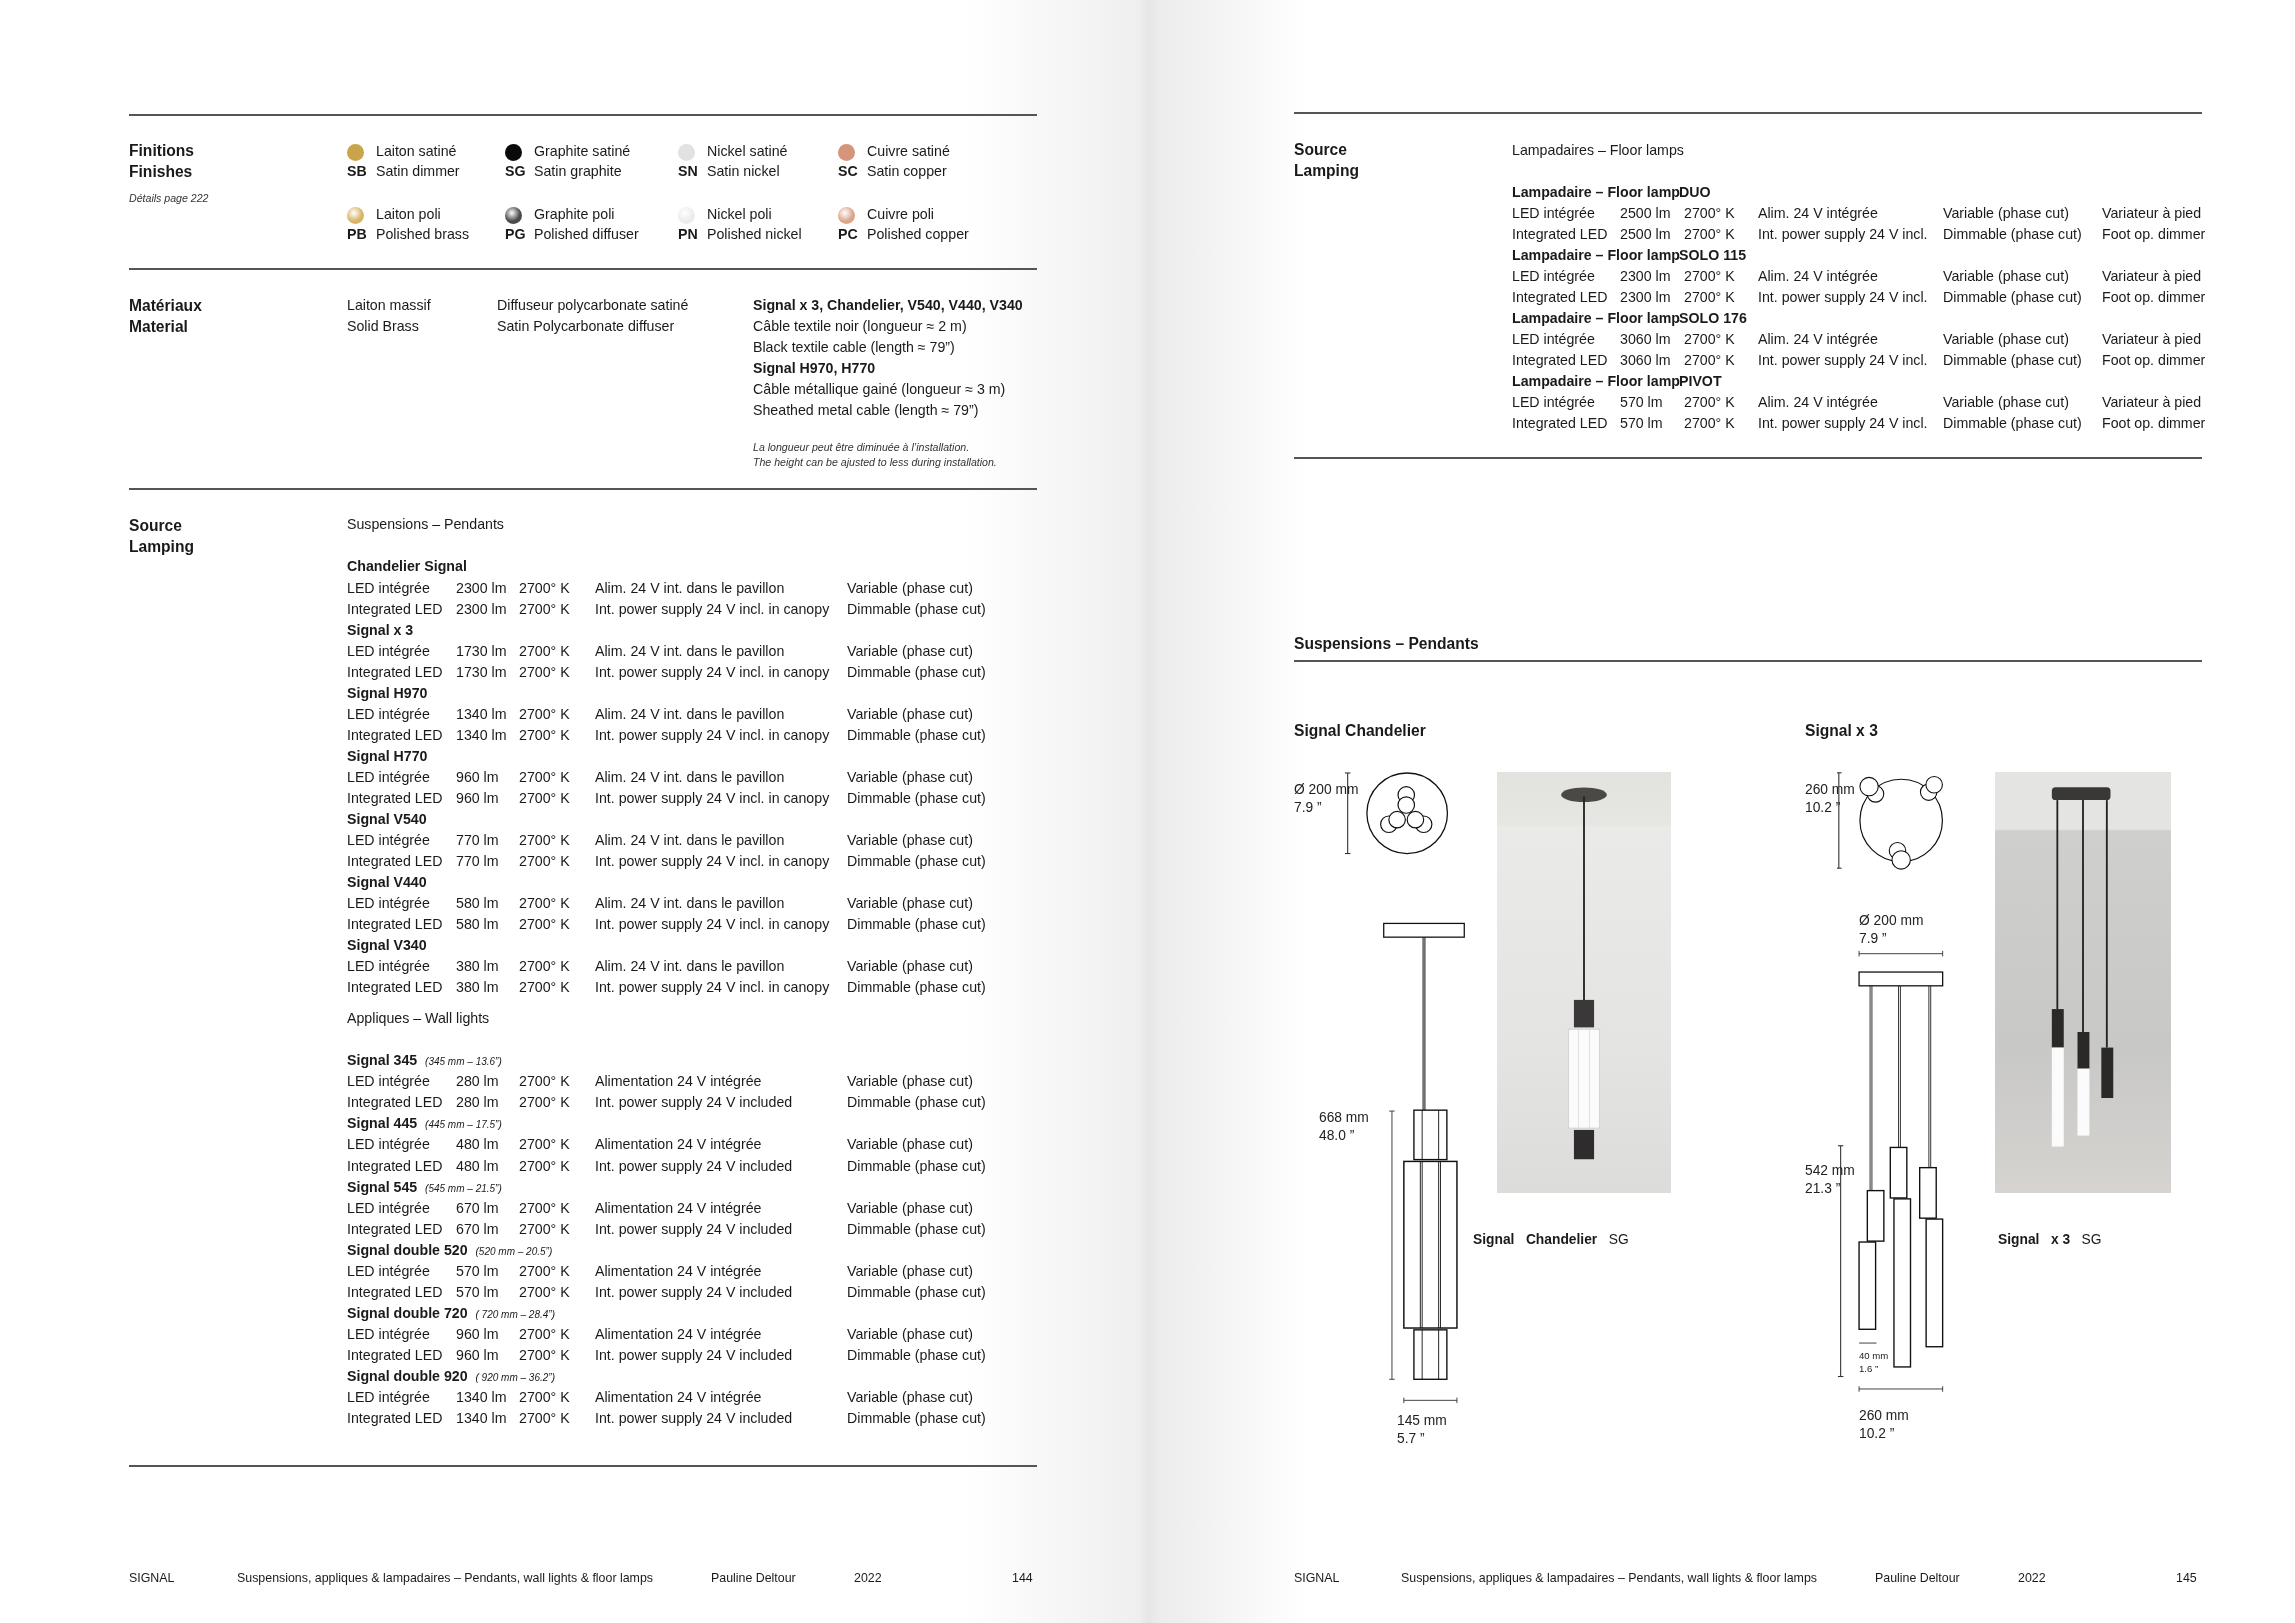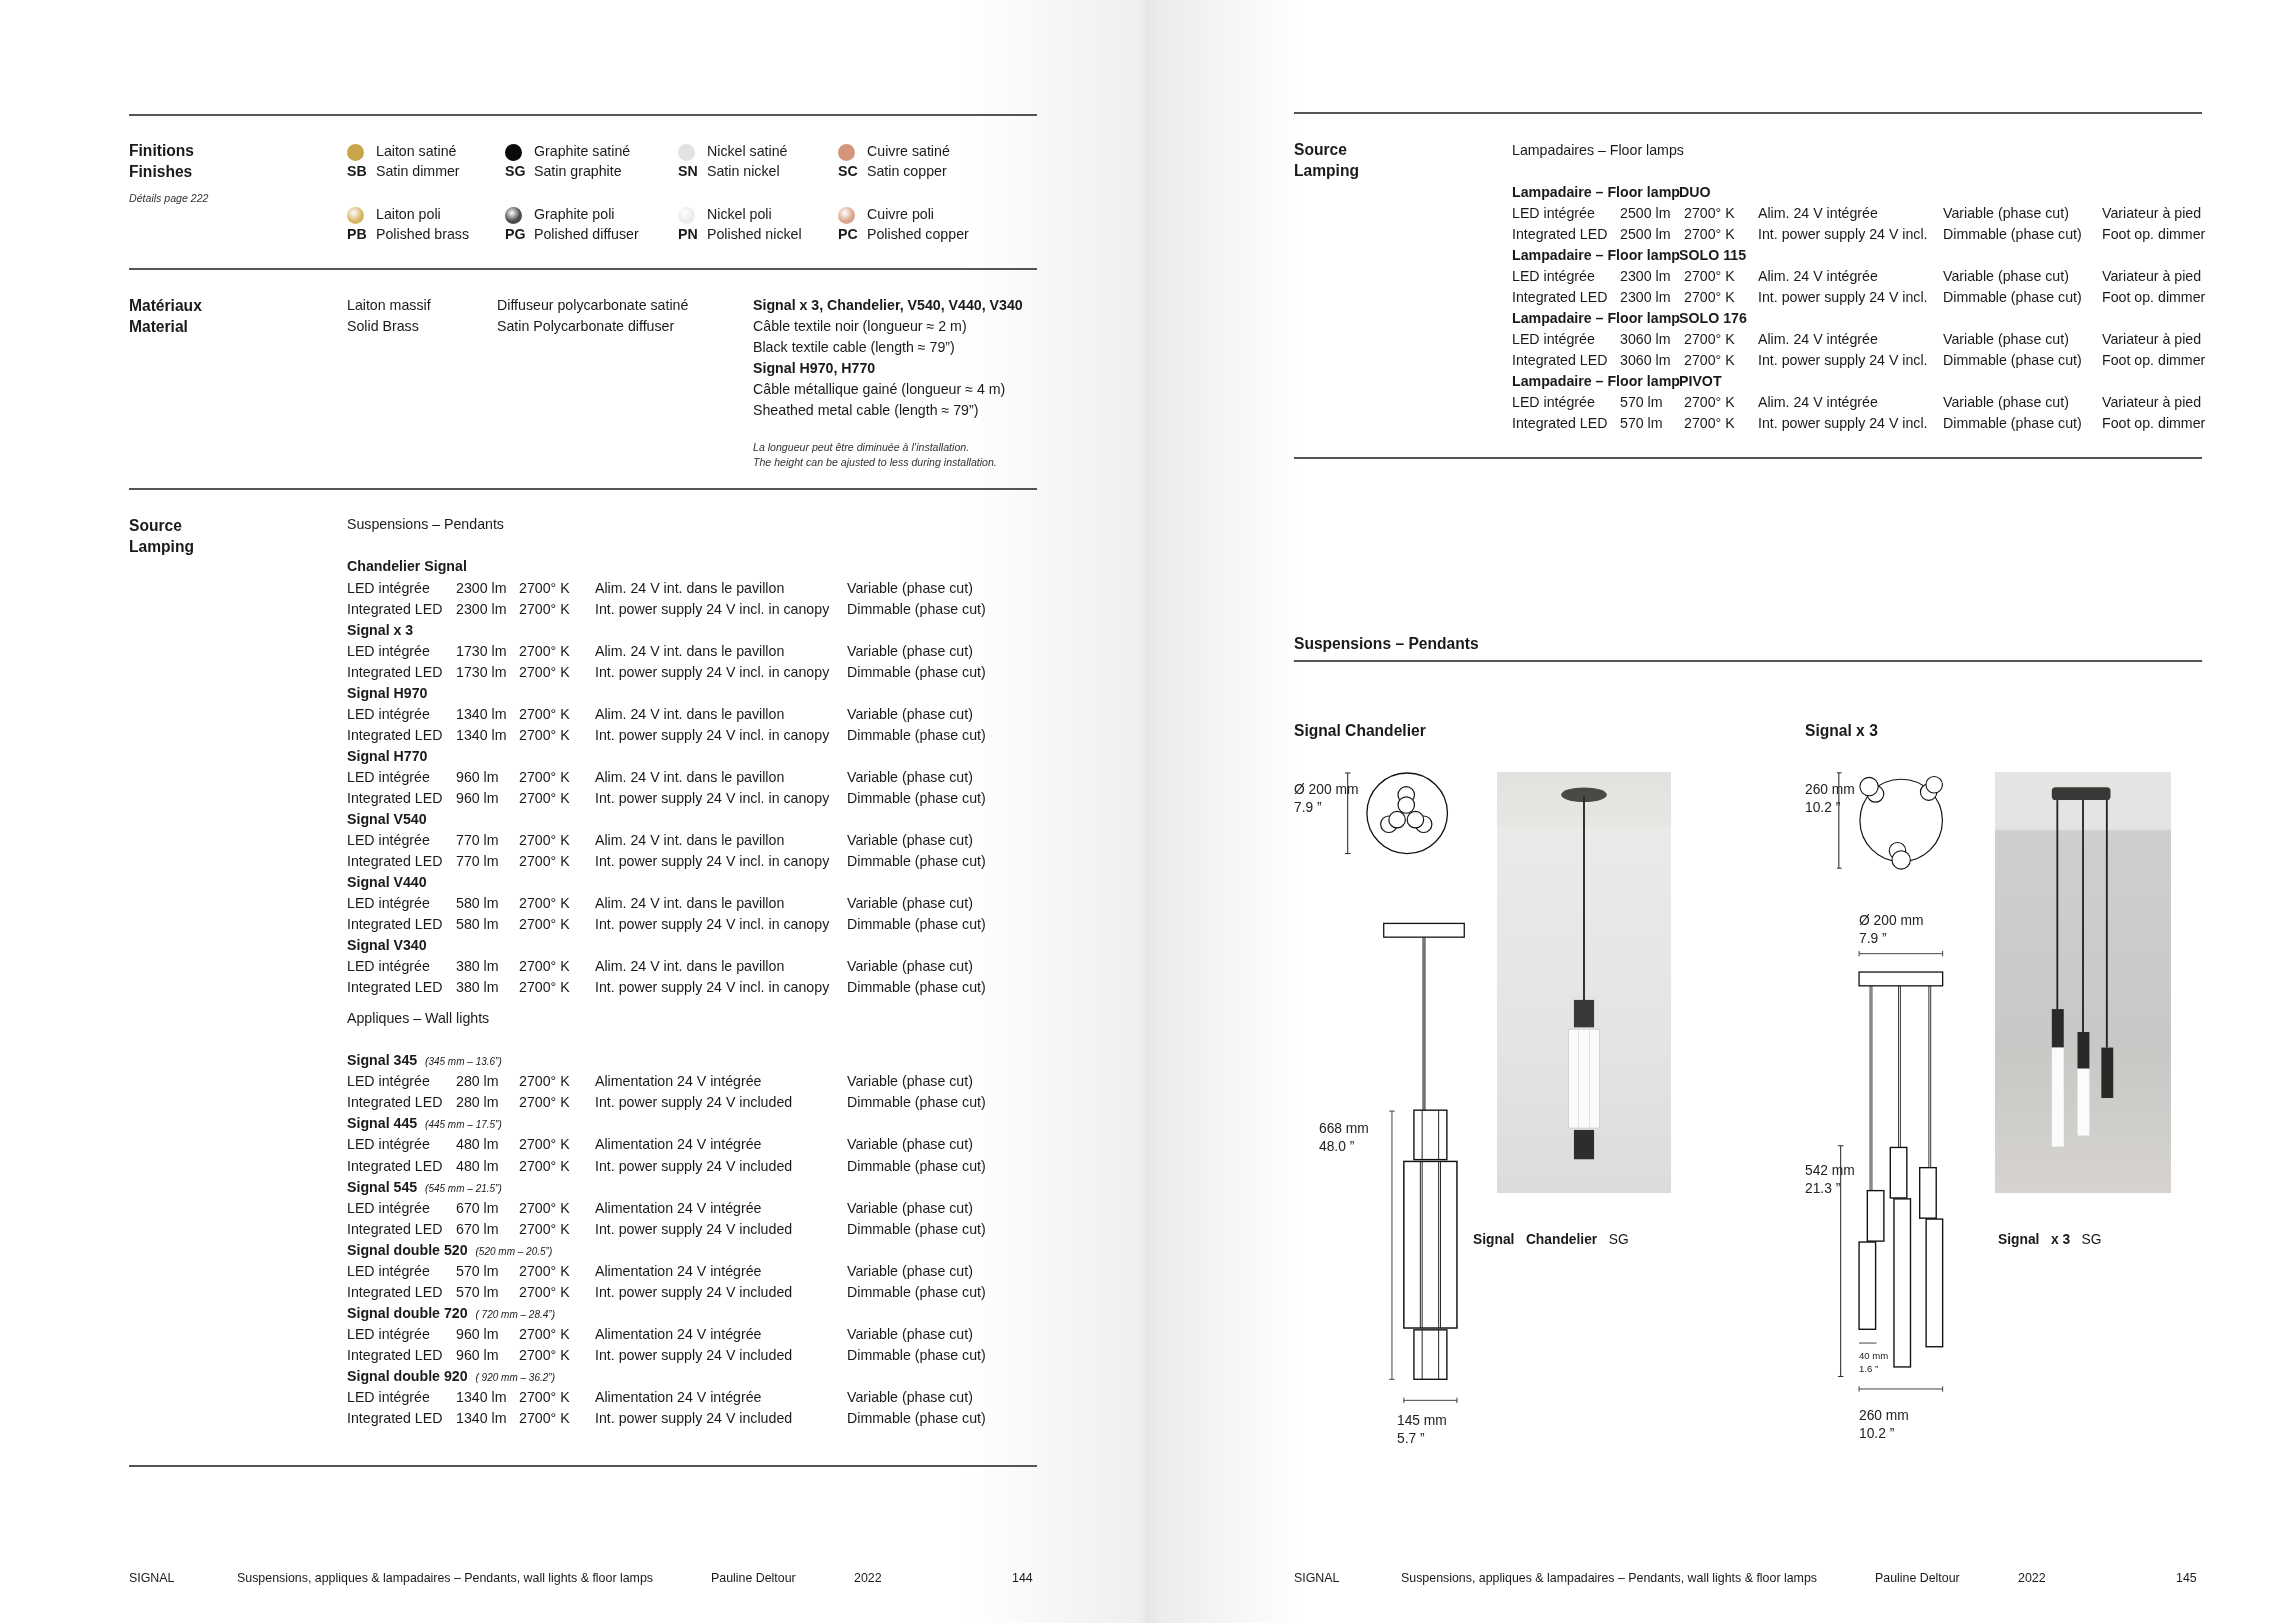--- a/index.html
+++ b/index.html
@@ -100,21 +100,21 @@
   </div>
   <div class="abs" style="left:497px; top:295px; line-height:21px;">
     <div>Diffuseur polycarbonate satiné</div>
     <div>Satin Polycarbonate diffuser</div>
   </div>
   <div class="abs" style="left:753px; top:295px; line-height:21px; white-space:nowrap;">
     <div class="head">Signal x 3, Chandelier, V540, V440, V340</div>
     <div>Câble textile noir (longueur ≈ 2 m)</div>
     <div>Black textile cable (length ≈ 79”)</div>
     <div class="head">Signal H970, H770</div>
-    <div>Câble métallique gainé (longueur ≈ 4 m)</div>
+    <div>Câble métallique gainé (longueur ≈ 3 m)</div>
     <div>Sheathed metal cable (length ≈ 79”)</div>
     <div class="small-it" style="margin-top:19px; line-height:14.7px;">La longueur peut être diminuée à l’installation.</div>
     <div class="small-it" style="line-height:14.7px;">The height can be ajusted to less during installation.</div>
   </div>
 
   <div class="rule" style="left:129px; top:488px; width:908px;"></div>
 
   <div class="lbl" style="left:129px; top:515px;">
     <div>Source</div>
     <div>Lamping</div>
@@ -488,21 +488,21 @@
     <line x1="69" y1="265" x2="69" y2="447" stroke="#111" stroke-width="1"></line>
     <line x1="87" y1="265" x2="87" y2="447" stroke="#111" stroke-width="1"></line>
     <line x1="89" y1="265" x2="89" y2="447" stroke="#111" stroke-width="1"></line>
     <rect x="60" y="449" width="36" height="54" fill="#fff" stroke="#111" stroke-width="1.5"></rect>
     <line x1="69" y1="449" x2="69" y2="503" stroke="#111" stroke-width="1"></line>
     <line x1="87" y1="449" x2="87" y2="503" stroke="#111" stroke-width="1"></line>
     <line x1="49" y1="526" x2="107" y2="526" stroke="#333" stroke-width="1"></line>
     <line x1="49" y1="523" x2="49" y2="529" stroke="#333" stroke-width="1"></line>
     <line x1="107" y1="523" x2="107" y2="529" stroke="#333" stroke-width="1"></line>
   </svg>
-  <div class="dim" style="left:1319px; top:1109px;margin-top:11px;">
+  <div class="dim" style="left:1319px; top:1109px;">
     <div>668 mm</div>
     <div>48.0 ”</div>
   </div>
   <div class="dim" style="left:1397px; top:1412px;">
     <div>145 mm</div>
     <div>5.7 ”</div>
   </div>
 
   <div class="photo" style="left:1497px; top:772px; width:174px; height:421px; background:linear-gradient(to bottom, #e2e2de 0px, #e6e6e2 53px, #eaebe8 55px, #e4e5e3 275px, #dcdddb 421px);">
     <svg width="174" height="421" viewBox="0 0 190 458">

